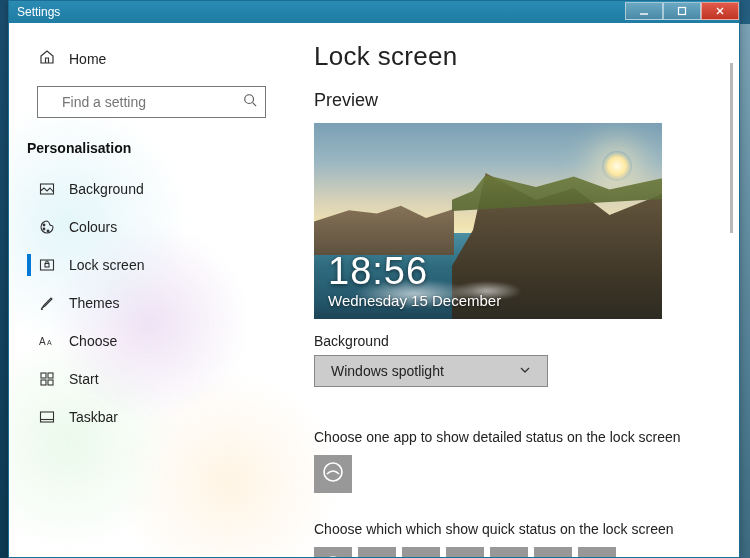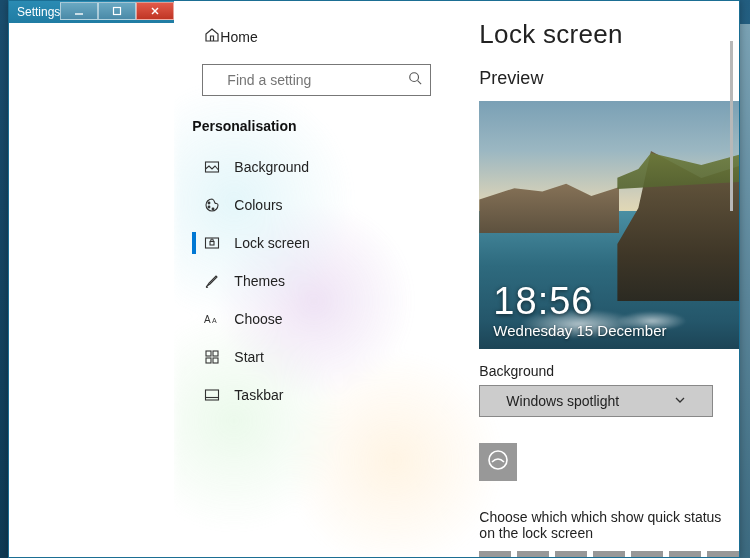--- a/index.html
+++ b/index.html
@@ -1,42 +1,42 @@
 <!DOCTYPE html>
 <html><head>
 <meta charset="utf-8">
 <style>
   * { box-sizing: border-box; margin: 0; padding: 0; font-family: "Segoe UI", sans-serif; }
   body { width: 750px; height: 558px; background: linear-gradient(135deg, #1a4d6d, #2a6b8f); overflow: hidden; position: relative; }
-  .window { position: absolute; left: 8px; top: 0; width: 732px; height: 558px; background: #fff; border: 1px solid #1b6e93; box-shadow: 0 0 8px rgba(0,0,0,.3); display: flex; }
+  .window { position: absolute; left: 8px; top: 0; width: 732px; height: 558px; background: #fff; border: 1px solid #1b6e93; box-shadow: 0 0 8px rgba(0,0,0,.3); display: flex; flex-direction: column; }
   .titlebar { height: 22px; background: linear-gradient(#2a8bb3,#1f7ca3); display: flex; align-items: center; color: #fff; font-size: 12px; padding-left: 8px; }
   .titlebar .spacer { flex: 1; }
   .win-btn { width: 38px; height: 18px; margin-top: -2px; display: flex; align-items: center; justify-content: center; border: 1px solid rgba(255,255,255,.5); background: linear-gradient(#6aa8c2,#4a8aa8); }
   .win-btn.close { background: linear-gradient(#e25a4a,#c03524); }
   .win-btn svg { display:block; }
   .content { flex: 1; display: flex; background: #fff; position: relative; overflow: hidden; }
   .blur-bg { position:absolute; inset:0; background: radial-gradient(circle at 60px 200px, rgba(180,230,240,.6), transparent 120px),
                                      radial-gradient(circle at 140px 300px, rgba(200,160,220,.5), transparent 100px),
                                      radial-gradient(circle at 60px 420px, rgba(200,240,200,.6), transparent 110px),
                                      radial-gradient(circle at 220px 460px, rgba(255,225,180,.6), transparent 110px);
              filter: blur(4px); opacity:.6; pointer-events:none; }
   .sidebar { width: 285px; position: relative; padding: 18px 0 0 0; }
-  .home { display: flex; align-items: center; padding: 8px 30px 18px; font-size: 14px; color: #222; cursor: pointer; }
+  .home { display: flex; align-items: center; gap: 14px; padding: 8px 30px 18px; font-size: 14px; color: #222; cursor: pointer; }
   .search { margin: 0 28px 18px; height: 32px; border: 1px solid #777; display: flex; align-items: center; padding: 0 24px; background: rgba(255,255,255,.7); }
   .search input { flex: 1; border: none; outline: none; font-size: 14px; background: transparent; }
   .section-title { font-weight: 600; font-size: 14px; padding: 4px 18px 14px; color: #111; }
   .nav-item { display: flex; align-items: center; gap: 14px; padding: 11px 30px; font-size: 14px; color: #222; cursor: pointer; position: relative; }
   .nav-item.active::before { content:""; position:absolute; left:18px; top:8px; bottom:8px; width:4px; background:#0078d4; }
   .nav-item .ico { width:16px; height:16px; display:flex; align-items:center; justify-content:center; }
   .main { flex: 1; position: relative; padding: 18px 0 0 20px; overflow: hidden; }
   .scroll-region { position:absolute; right:4px; top:40px; bottom:14px; width:6px; }
   .scroll-thumb { position:absolute; top:0; width:3px; height:170px; background:#b8b8b8; left:1px; }
   .page-title { font-size: 26px; font-weight: 400; color: #222; margin-bottom: 18px; letter-spacing:.3px; }
   .subhead { font-size: 18px; font-weight: 400; color: #222; margin-bottom: 12px; }
-  .preview { width: 348px; height: 248px; position: relative; overflow: hidden; background: #701a75; margin-bottom: 14px; }
+  .preview { width: 348px; height: 196px; position: relative; overflow: hidden; background: #701a75; margin-bottom: 14px; }
   .sky { position:absolute; inset:0;
          background: linear-gradient(to bottom,
             #7aa0b5 0%, #9bb7c2 20%, #d8d2b8 40%, #f0e2b0 52%, #f5eec4 58%, #c8c5b8 62%, #4a677a 100%);
   }
   .sun { position:absolute; top:28px; right:30px; width:30px; height:30px; border-radius:50%;
          background: radial-gradient(circle, #fffbe6 0%, #ffe9a0 40%, rgba(255,230,150,0) 72%);
          box-shadow: 0 0 30px 12px rgba(255,240,190,.55); }
   .sea { position:absolute; left:0; right:0; top:110px; bottom:0;
          background: linear-gradient(to bottom, #4a8fa3 0%, #2e6a7e 40%, #24566a 80%, #1c4456 100%); }
   .cliff-far { position:absolute; top:76px; left:0; width:140px; height:56px;
@@ -50,21 +50,21 @@
            clip-path: polygon(16% 10%, 40% 40%, 58% 14%, 75% 46%, 100% 18%, 100% 70%, 0% 100%, 0% 72%, 10% 50%); opacity:.9; }
   .foam { position:absolute; bottom:10px; left:40px; width:120px; height:30px;
           background: radial-gradient(ellipse at center, rgba(255,255,255,.9), rgba(255,255,255,0) 70%);
           filter: blur(1px); opacity:.7; }
   .foam2 { position:absolute; bottom:18px; right:140px; width:70px; height:20px;
            background: radial-gradient(ellipse at center, rgba(255,255,255,.85), rgba(255,255,255,0) 70%);
            filter: blur(1px); opacity:.7; }
   .clock { position:absolute; left:14px; bottom:26px; color:#fff; font-size:38px; font-weight:300; letter-spacing:1px; text-shadow:0 1px 4px rgba(0,0,0,.6); }
   .date  { position:absolute; left:14px; bottom:10px; color:#fff; font-size:15px; text-shadow:0 1px 3px rgba(0,0,0,.6); }
   .field-label { font-size: 14px; color: #222; margin-bottom: 6px; }
-  .dropdown { width: 234px; height: 32px; border: 1px solid #888; background: #ccc; display:flex; align-items:center; padding:0 26px; font-size:14px; color:#222; justify-content:space-between; cursor:pointer; margin-bottom: 26px; }
+  .dropdown { width: 234px; height: 32px; border: 1px solid #888; background: #ccc; display:flex; align-items:center; padding:0 16px; font-size:14px; color:#222; justify-content:space-between; cursor:pointer; margin-bottom: 42px; }
   .section-text { font-size: 14px; color: #222; margin-bottom: 10px; }
   .app-tile { width: 38px; height: 38px; background: #989898; display:flex; align-items:center; justify-content:center; margin-bottom: 28px; }
   .quick-row { display:flex; gap:6px; }
   .quick-row .tile { width:38px; height:12px; background:#989898; border-top:26px solid #989898; box-sizing:content-box; }
   .quick-row .tile:first-child { display:flex; align-items:center; justify-content:center; border:none; height:38px; }
   
   .desk-left { position:absolute; left:0; top:24px; bottom:0; width:8px; background: linear-gradient(#1a4d6d,#0e3b55); }
   .desk-right { position:absolute; right:0; top:24px; bottom:0; width:10px; background: linear-gradient(#7aa2b4,#3c6a80); }
 </style>
 </head>
@@ -211,20 +211,21 @@
       <div class="field-label">Background</div>
       <div class="dropdown">
         <span>Windows spotlight</span>
         <span>
           <svg width="12" height="12" viewBox="0 0 12 12" fill="none" stroke="#333" stroke-width="1.3">
               <polyline points="2,4 6,8 10,4"></polyline>
             </svg>
         </span>
       </div>
 
+      <div class="section-text">Choose one app to show detailed status on the lock screen</div>
       <div class="app-tile">
         <span>
           <svg width="22" height="22" viewBox="0 0 22 22">
               <circle cx="11" cy="11" r="9" fill="none" stroke="#fff" stroke-width="1.6"></circle>
               <path d="M5 13 Q11 7 17 13" fill="none" stroke="#fff" stroke-width="1.6"></path>
             </svg>
         </span>
       </div>
 
       <div class="section-text">Choose which which show quick status on the lock screen</div>

